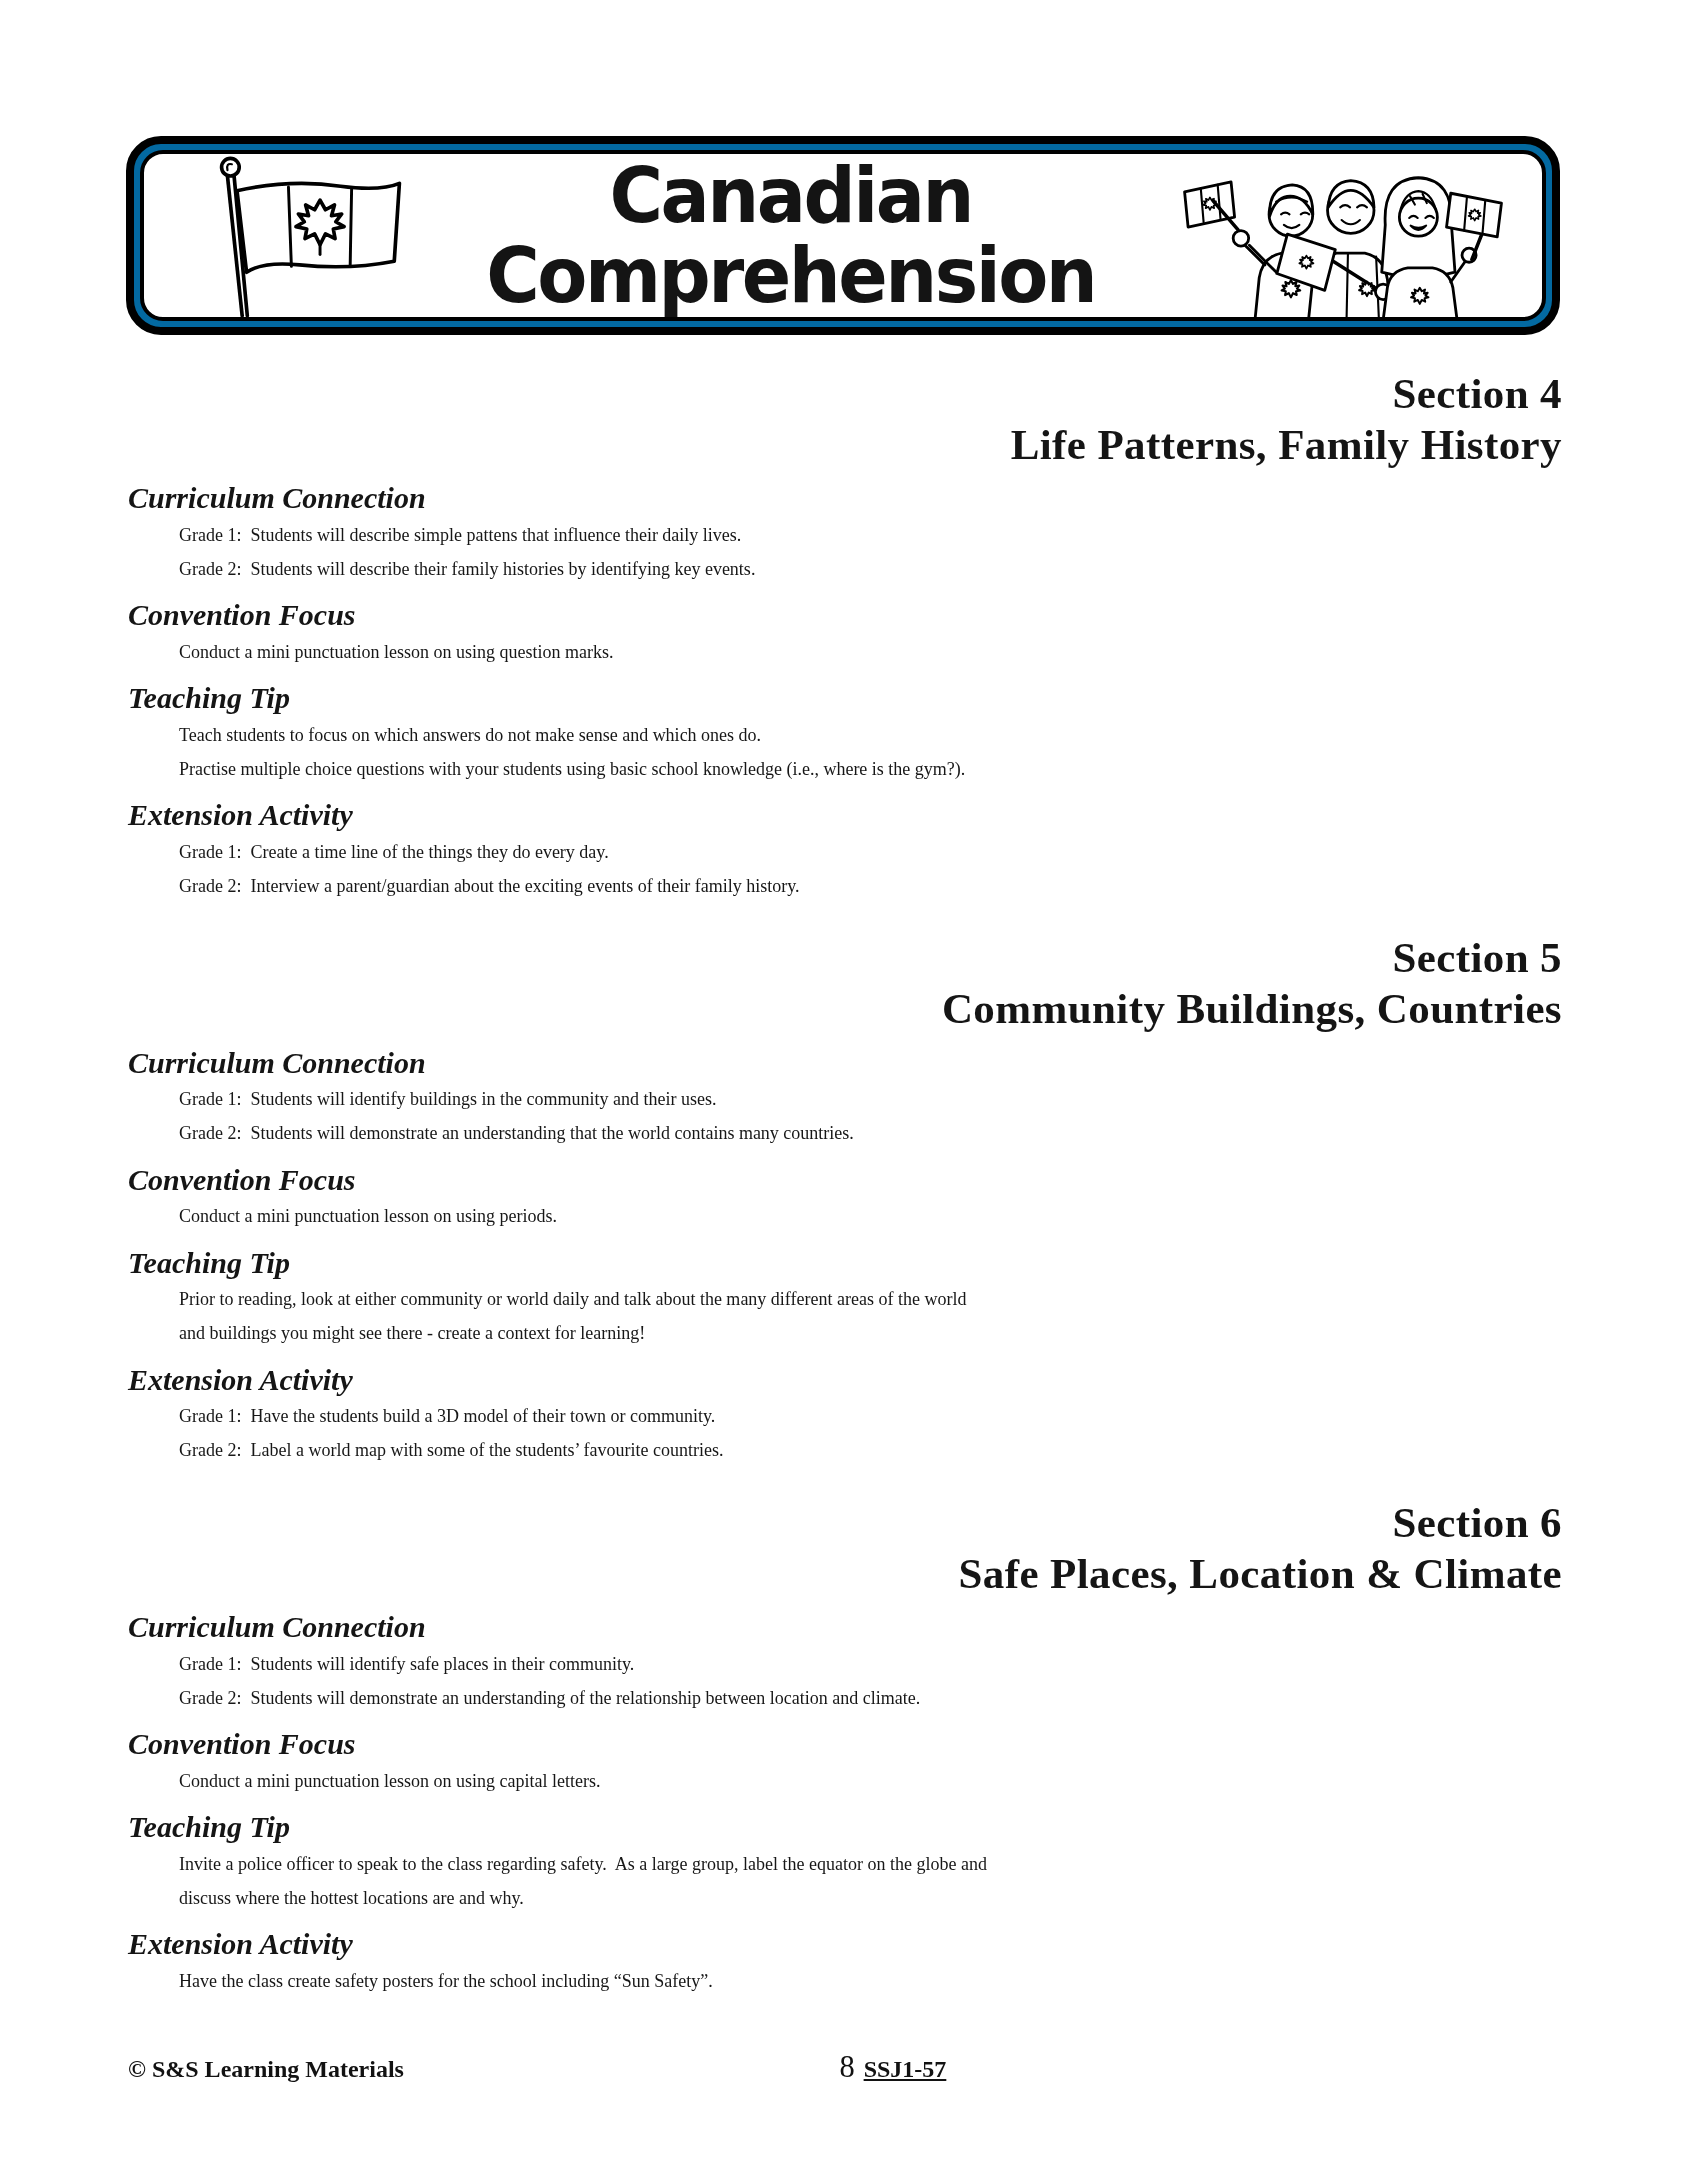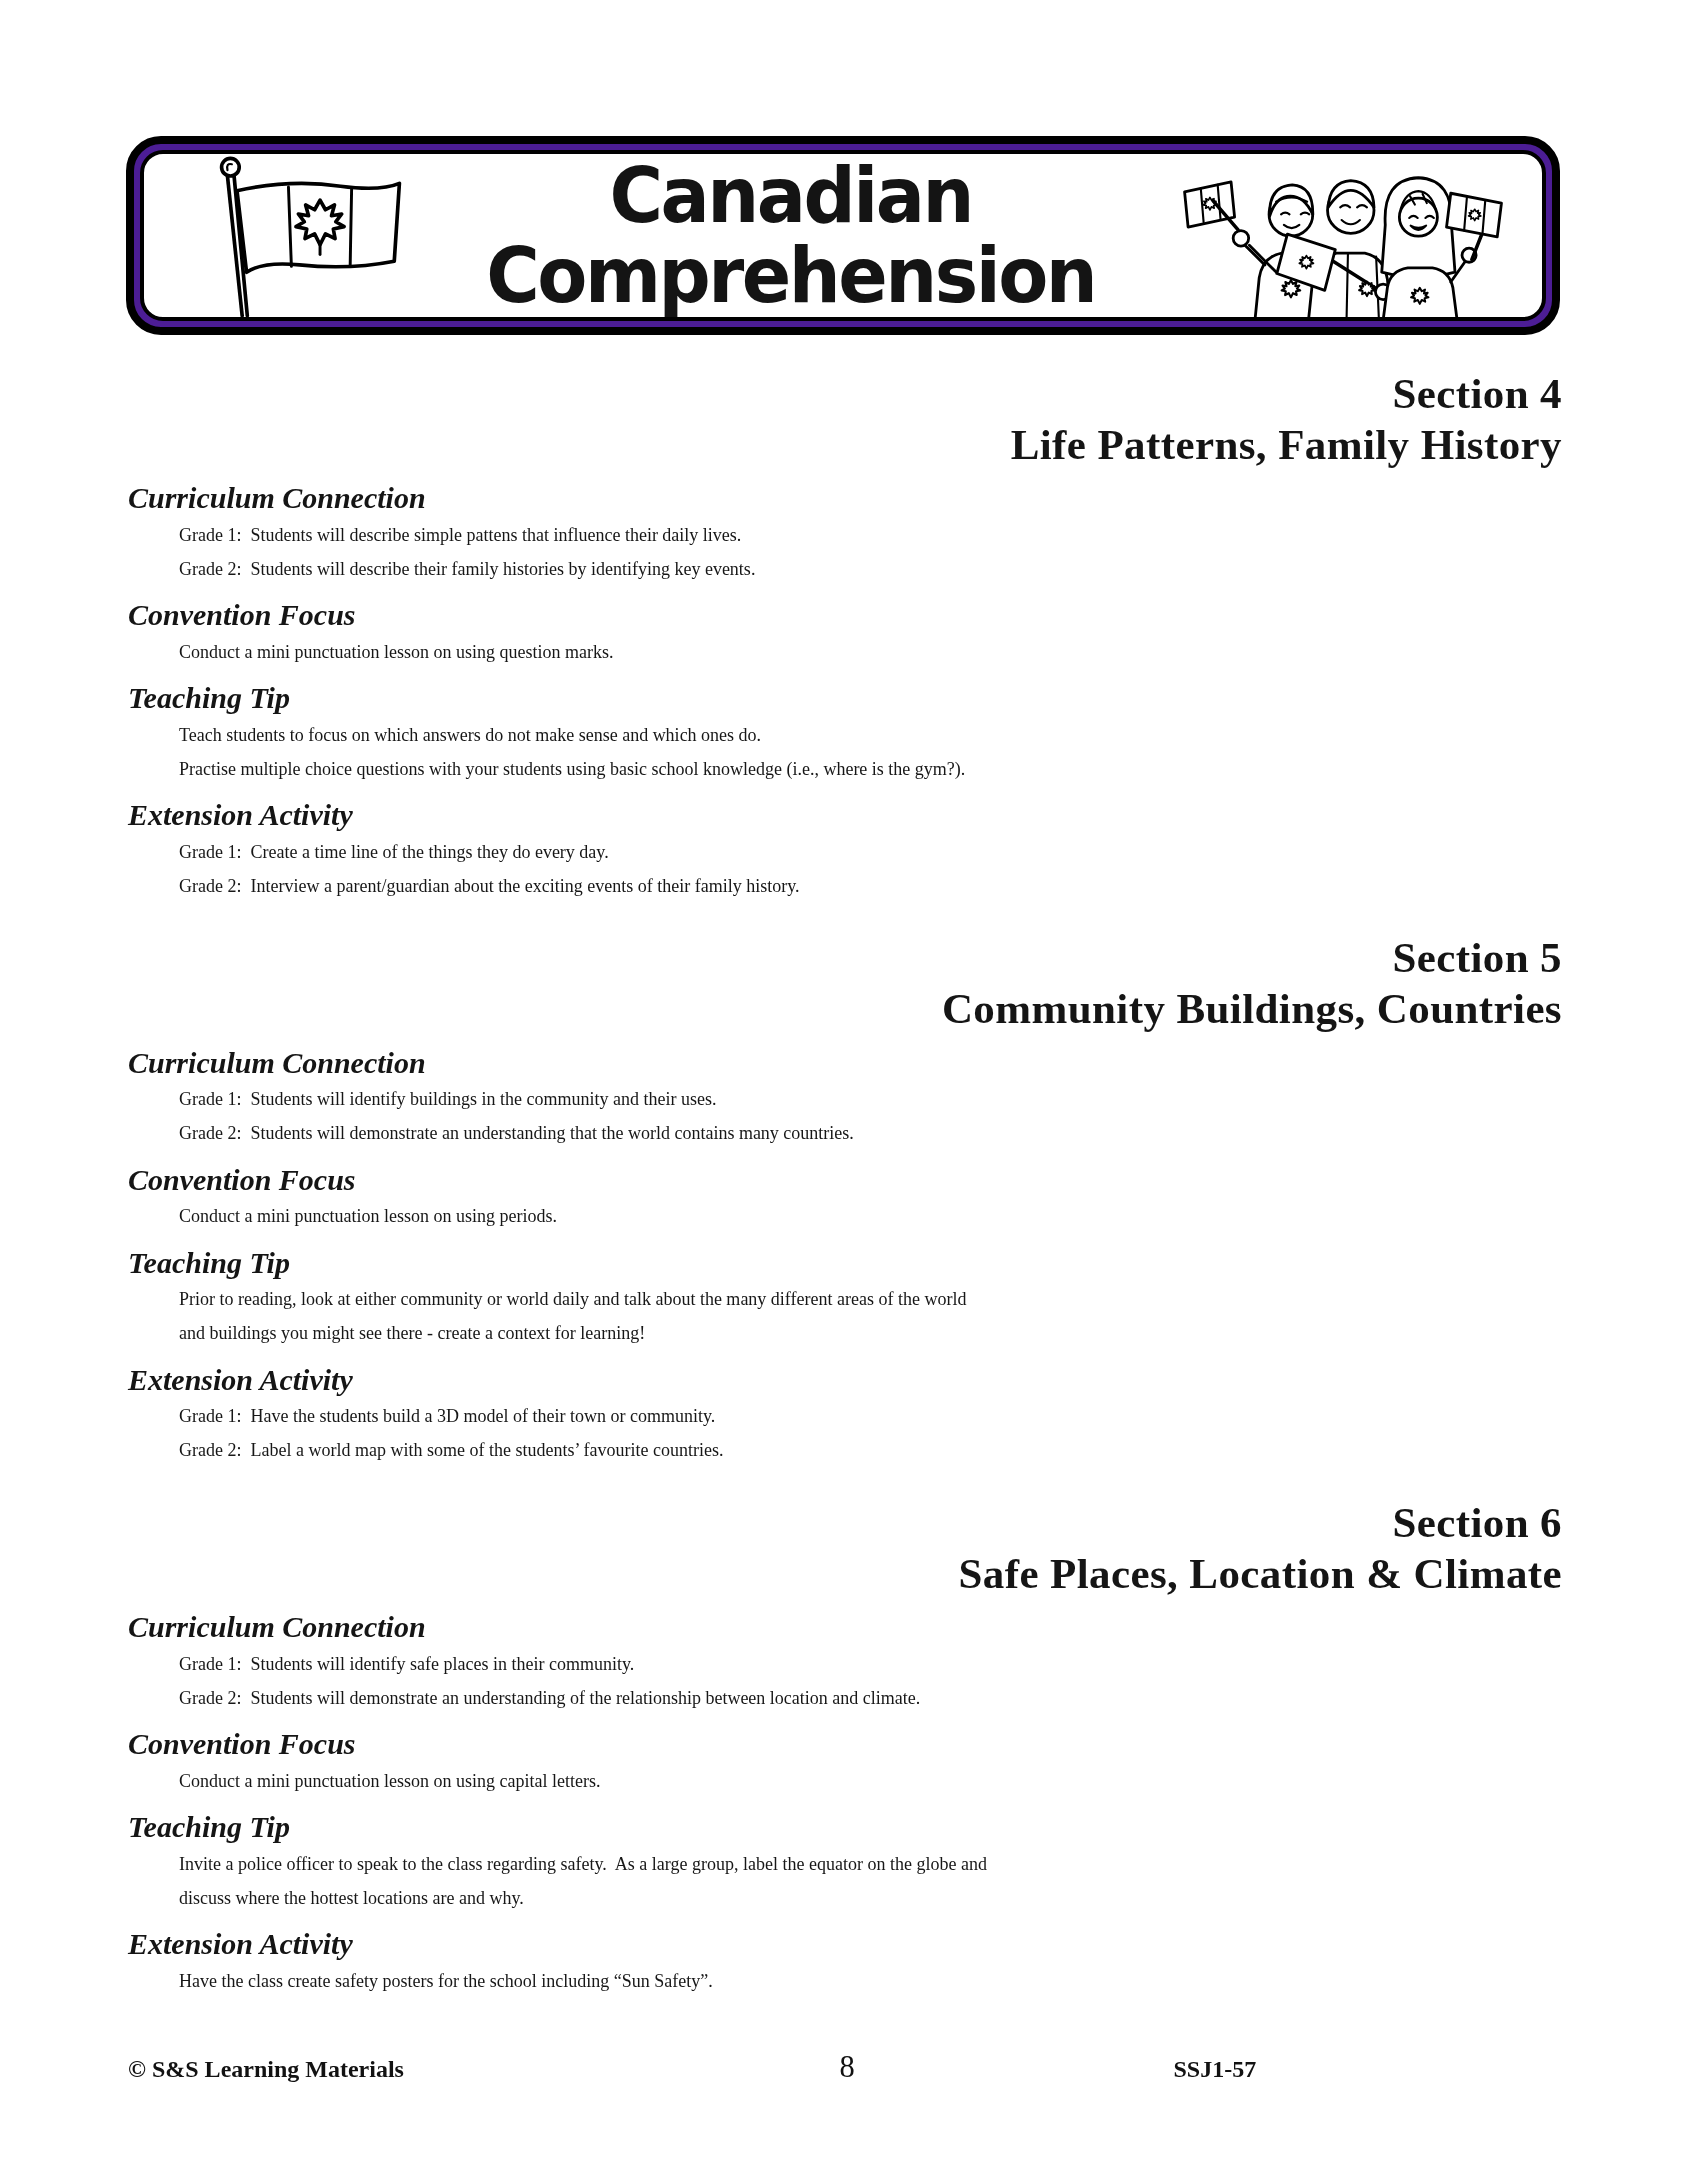--- a/index.html
+++ b/index.html
@@ -13,21 +13,21 @@
   }
 
   
   .banner {
     position: absolute;
     left: 126px; top: 136px;
     width: 1434px; height: 199px;
     border: 8.2px solid #000;
     border-radius: 35px;
     padding: 5.8px;
-    background: #4c1d95;
+    background: #0369a1;
   }
   .banner-inner {
     width: 100%; height: 100%;
     border: 4.1px solid #000;
     border-radius: 23px;
     display: flex;
     align-items: center;
     overflow: hidden;
     background: #fff;
   }
@@ -84,21 +84,21 @@
   .footer {
     position: absolute;
     left: 128px; top: 2050px;
     width: 1438px;
     display: flex;
     align-items: baseline;
     gap: 9px;
   }
   .footer-left  { flex: 1; text-align: left;  font-weight: bold; font-size: 24px; }
   .footer-center{ flex: 0 0 auto; text-align: center; font-size: 30.5px; }
-  .footer-right { flex: 1; text-align: center; font-weight: bold; font-size: 24px; }
+  .footer-right { flex: 1; text-align: left; font-weight: bold; font-size: 24px; text-decoration: underline; }
 
   svg .ln { fill: none; stroke: #000; stroke-linecap: round; stroke-linejoin: round; }
   svg .fw { fill: #fff; stroke: #000; stroke-linecap: round; stroke-linejoin: round; }
 </style>
 </head>
 <body>
 
 <div class="banner">
   <div class="banner-inner">
 

